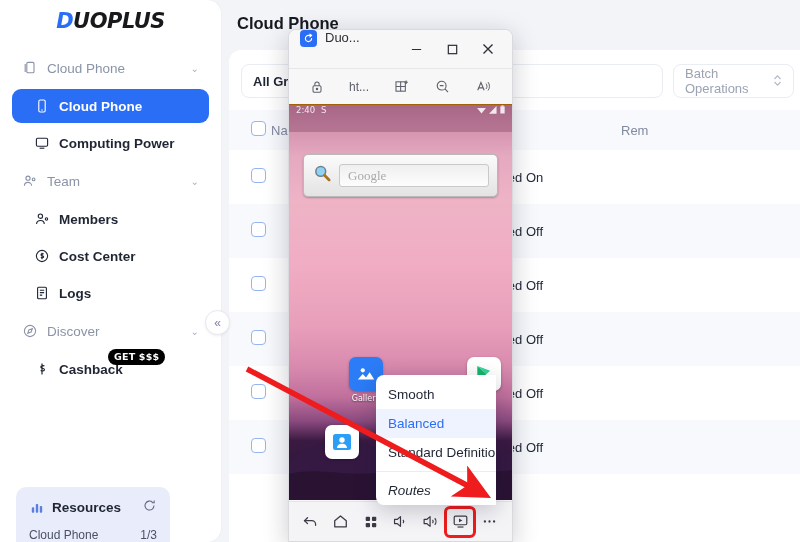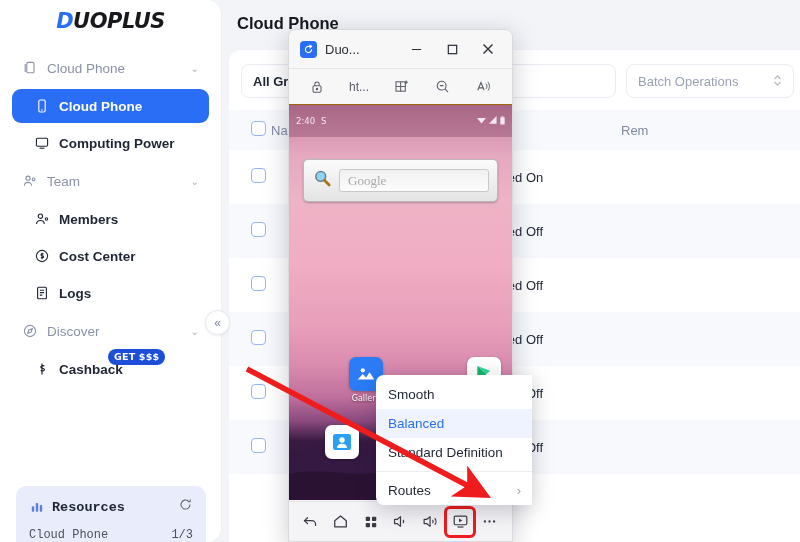--- a/index.html
+++ b/index.html
@@ -37,37 +37,37 @@
     display: flex; align-items: center; gap: 9px;
     height: 34px; margin: 3px 0; padding: 0 10px 0 22px;
     font-size: 13.5px; color: #1f2533; border-radius: 9px; cursor: pointer;
     font-weight: 600; position: relative;
   }
   .nav-item.active { background: #2b6ef6; color: #fff; }
   .nav-item.active svg { stroke: #fff; }
   .ico { width: 16px; height: 16px; flex: 0 0 16px; display: block; }
   .ico svg { width: 16px; height: 16px; display: block; }
   .badge-get {
-    background: #1d4ed8; color: #fff; font-size: 9.5px; font-weight: 700;
+    background: #000000; color: #fff; font-size: 9.5px; font-weight: 700;
     padding: 2px 6px 3px 6px; border-radius: 9px; letter-spacing: 0.2px;
     position: absolute; left: 96px; top: -3px; white-space: nowrap;
     font-family: "DejaVu Sans", sans-serif;
   }
 
   .collapse-btn {
     position: absolute; left: 205px; top: 310px; width: 25px; height: 25px;
     border-radius: 50%; background: #fff; border: 1px solid #e6e9f0;
     display: flex; align-items: center; justify-content: center;
     color: #7c86a0; font-size: 12px; cursor: pointer; z-index: 6;
     box-shadow: 0 1px 3px rgba(0,0,0,0.07);
   }
 
   .resources {
-    position: absolute; left: 16px; bottom: 0; width: 190px;
-    background: #e9edfb; border-radius: 10px 10px 0 0; padding: 11px 13px 0 13px; font-family: Liberation Mono, monospace;
+    position: absolute; left: 16px; bottom: 0; width: 154px;
+    background: #e9edfb; border-radius: 10px 10px 0 0; padding: 11px 13px 0 13px;
   }
   .res-head { display: flex; align-items: center; gap: 7px; }
   .res-title { font-size: 13.5px; font-weight: 700; color: #1f2533; }
   .res-refresh { margin-left: auto; color: #6a7characters; }
   .res-row {
     display: flex; justify-content: space-between; font-size: 12px;
     color: #4a5163; margin-top: 11px;
   }
   .res-row.faded { opacity: 0.45; margin-top: 9px; }
 
@@ -83,21 +83,21 @@
   }
   .toolbar { display: flex; align-items: center; gap: 10px; padding: 14px 12px 0 12px; }
   .select-box {
     height: 34px; border: 1px solid #e9ecf2; border-radius: 8px;
     display: flex; align-items: center; padding: 0 11px; font-size: 13px;
     color: #9aa2b4; background: #fff; cursor: pointer;
   }
   .select-box.bold { color: #1f2533; font-weight: 700; }
   .sel-group { width: 120px; }
   .sel-search { flex: 1; max-width: 400px; }
-  .sel-batch { width: 168px; justify-content: space-between; }
+  .sel-batch { width: 121px; justify-content: space-between; }
   .caret { font-size: 9px; color: #b3bac8; line-height: 1; }
 
   table.grid { width: 100%; border-collapse: collapse; margin-top: 12px; }
   table.grid th {
     font-size: 13px; color: #8089a0; font-weight: 400; text-align: left;
     padding: 11px 0; background: #f7f9fc;
   }
   table.grid td { font-size: 13px; color: #232a38; padding: 0; height: 54px; }
   table.grid tr.odd td { background: #f7f9fc; }
   .cbx {
@@ -108,21 +108,21 @@
   .col-name { width: 200px; }
   .col-status { width: 150px; }
 
   
   .phone-win {
     position: absolute; left: 288px; top: 29px; width: 225px; height: 513px;
     background: #f7f7f8; border: 1px solid #d9dade; border-radius: 8px 8px 0 0;
     box-shadow: 0 6px 26px rgba(20,20,40,0.22); overflow: hidden; z-index: 10;
   }
   .win-title {
-    height: 39px; display: flex; align-items: center; padding: 0 6px 0 11px;
+    height: 39px; display: flex; padding: 0 6px 0 11px;
     background: #f7f7f8; border-bottom: 1px solid #e6e6e9;
   }
   .win-logo {
     width: 17px; height: 17px; border-radius: 4px; background: #2b6ef6;
     color: #fff; font-size: 12px; font-weight: 700; display: flex;
     align-items: center; justify-content: center; font-family: "DejaVu Sans", sans-serif;
   }
   .win-name { font-size: 13px; color: #2c2f35; margin-left: 8px; }
   .win-ctrls { margin-left: auto; display: flex; align-items: center; }
   .win-btn {
@@ -136,21 +136,21 @@
   .tb-item { color: #5c6069; font-size: 12px; display: flex; align-items: center; cursor: pointer; }
 
   .phone-screen {
     position: relative; height: 395px; overflow: hidden;
     background: linear-gradient(180deg,
       #c27d9b 0%, #cf8ca8 4%, #e5a9c0 13%, #eeb3c6 24%,
       #f0adc3 40%, #e89fba 56%, #d98bae 66%, #bf6f9c 74%, #8b4a7f 80%,
       #3a1a42 85%, #2a1233 100%);
   }
   .status-bar {
-    height: 27px; display: flex; align-items: center; padding: 16px 7px;
+    height: 27px; display: flex; align-items: flex-start; padding: 0 7px;
     font-size: 8.5px; color: #f2e8ee; background: rgba(120,60,95,0.35);
     font-family: "DejaVu Sans", sans-serif;
   }
   .sb-right { margin-left: auto; display: flex; align-items: center; gap: 3px; }
   .google-bar {
     margin: 22px 14px 0 14px; height: 43px; border-radius: 5px;
     background: linear-gradient(180deg,#fbfbfb,#e3e3e3);
     border: 1px solid #b9b9b9; display: flex; align-items: center;
     padding: 0 8px; box-shadow: 0 1px 2px rgba(0,0,0,0.25);
   }
@@ -182,32 +182,32 @@
     background: #f4f3f6; display: flex; align-items: center;
     justify-content: space-around; padding: 0 7px; z-index: 3;
     border-top: 1px solid #e4e3e8;
   }
   .nav-b { color: #3c3a45; cursor: pointer; display: flex; align-items: center; justify-content: center;
            width: 26px; height: 26px; }
   .nav-b.hl { outline: 3px solid #ee1c1c; border-radius: 3px; }
 
   
   .qmenu {
-    position: absolute; left: 376px; top: 375px; width: 156px;
+    position: absolute; left: 376px; top: 375px; width: 120px;
     background: #fff; border-radius: 8px 0 0 8px;
     box-shadow: 0 5px 22px rgba(20,20,40,0.22); z-index: 30; overflow: hidden;
     padding: 5px 0 0 0;
   }
   .qitem {
     height: 29px; display: flex; align-items: center; padding: 0 0 0 12px;
     font-size: 13.5px; color: #1f2533; cursor: pointer; white-space: nowrap;
   }
   .qitem.sel { background: #eef3ff; color: #2b6ef6; }
   .qsep { height: 1px; background: #ececf0; margin: 4px 0; }
-  .qitem.has-sub { justify-content: space-between; padding-right: 11px; }
+  .qitem.has-sub { justify-content: space-between; padding-right: 11px; font-style: italic; }
   .qitem .sub-ch { color: #9aa2b4; font-size: 13px; }
 
   
   .arrow { position: absolute; left: 0; top: 0; width: 800px; height: 542px; z-index: 40; pointer-events: none; }
 </style>
 </head>
 <body>
 
 <div id="app">
 

